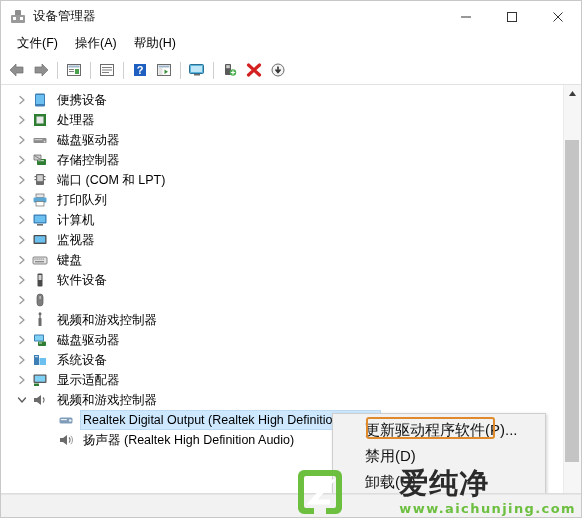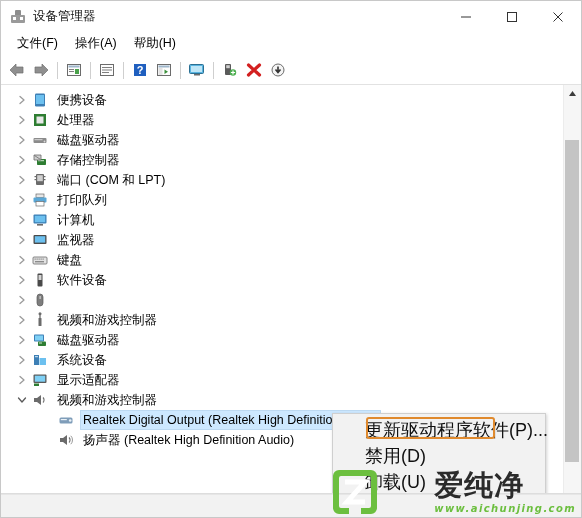--- a/index.html
+++ b/index.html
@@ -202,21 +202,21 @@
     border: 1px solid #cfcfcf;
     box-shadow: 1px 1px 3px rgba(0,0,0,0.18);
     padding: 3px 0;
     z-index: 40;
   }
   .ctx-item {
     height: 26px;
     display: flex;
     align-items: center;
     padding-left: 32px;
-    font-size: 18px;
+    font-size: 15px;
     color: #111;
     white-space: nowrap;
   }
   .ctx-highlight {
     position: absolute;
     left: 33px; top: 3px;
     width: 129px; height: 22px;
     border: 2px solid #e08a2e;
     border-radius: 3px;
     box-sizing: border-box;
@@ -244,27 +244,26 @@
   }
   .wm-name {
     font-size: 29px;
     font-weight: bold;
     color: #2b2b2b;
     letter-spacing: 1px;
     line-height: 1;
     font-family: "DejaVu Sans", sans-serif;
   }
   .wm-url {
-    font-size: 10px;
+    font-size: 13px;
     font-weight: bold;
     color: #6cbf3f;
     letter-spacing: 1.4px;
     margin-top: 3px;
     font-family: "DejaVu Sans", sans-serif;
-    font-style: italic;
   }
 </style>
 </head>
 <body>
 
 <div class="window">
 
   <div class="titlebar">
     <div class="title-icon">
       <div class="ti-top"></div>

